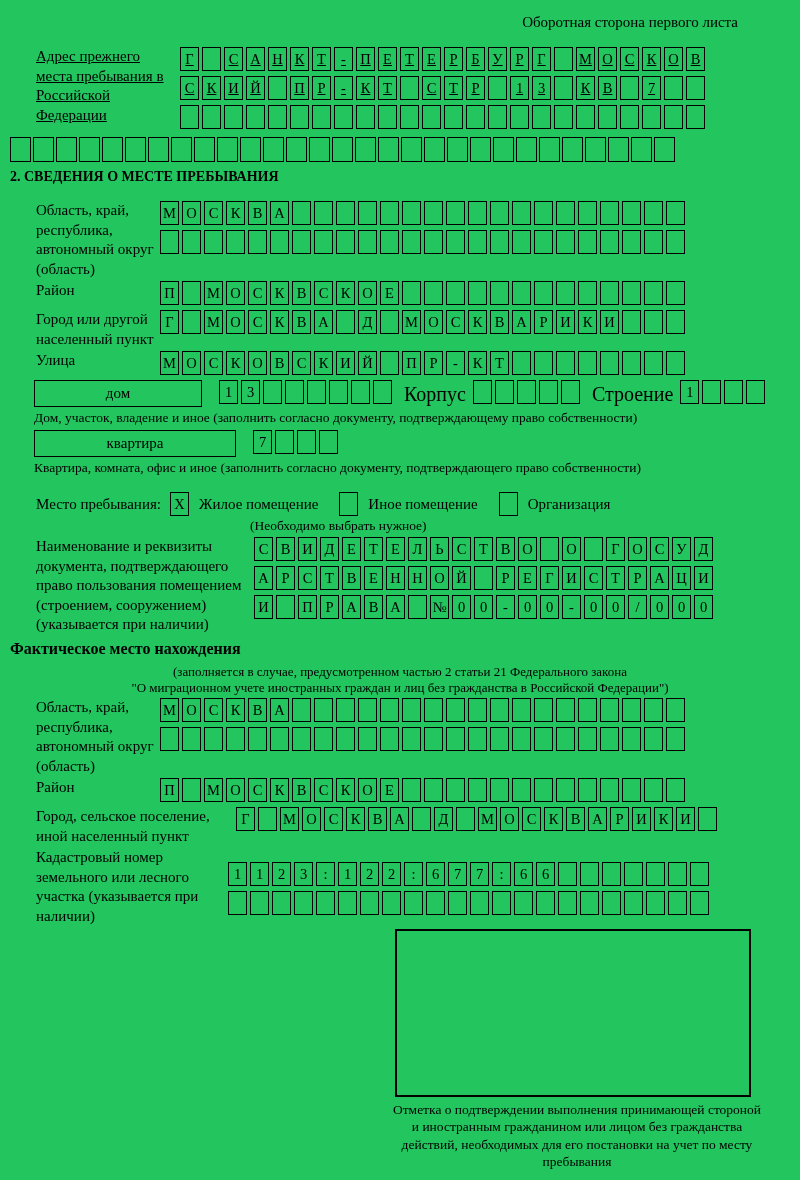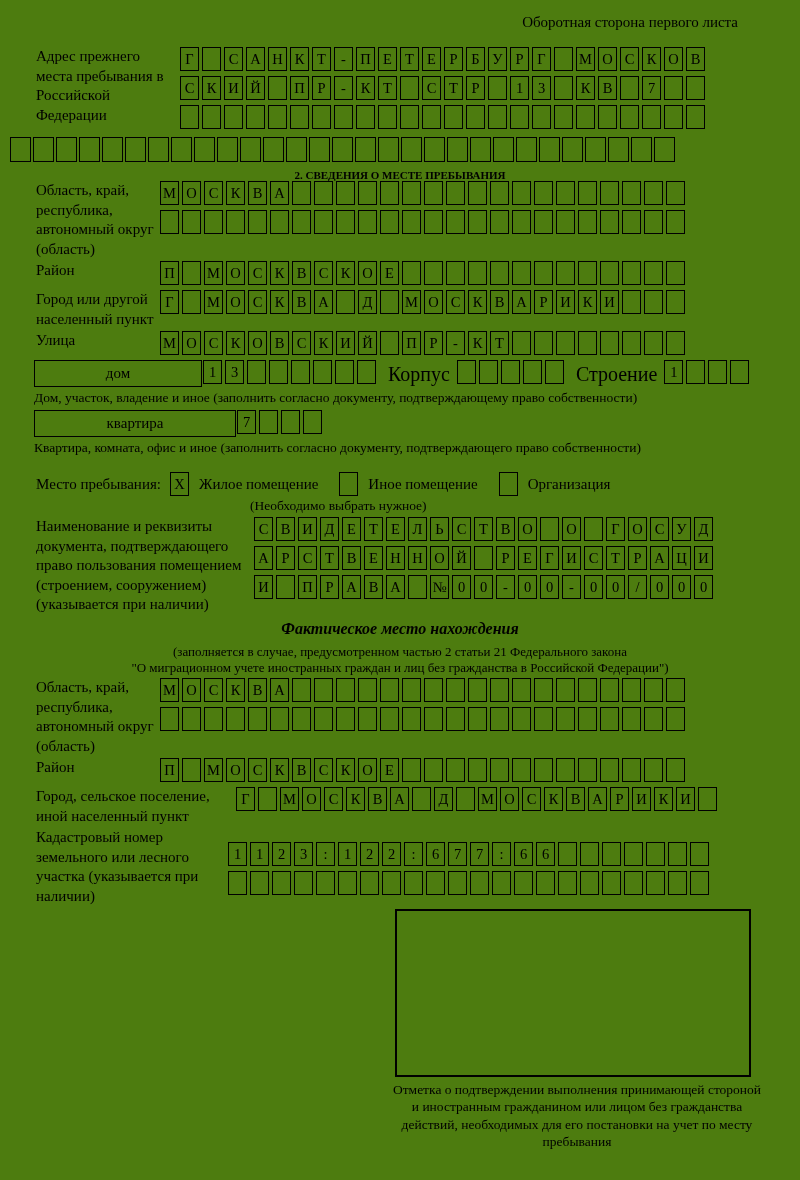--- a/index.html
+++ b/index.html
@@ -2,21 +2,21 @@
 <html><head>
 <meta charset="utf-8">
 <style>
   * { box-sizing: border-box; margin: 0; padding: 0; }
   html, body { background: #ffffff; }
   .page {
     position: relative;
     width: 800px; height: 1180px;
     margin: 0 auto;
     padding: 0 10px;
-    background: #4d7c0f;
+    background: #22c55e;
     color: #000;
     font-family: "Liberation Serif", "DejaVu Serif", serif;
     overflow: hidden;
   }
   .header-note { margin-top: 14px; padding-right: 52px; text-align: right; font-size: 15px; }
 
   .frow { display: flex; align-items: flex-start; }
   .flabel { flex: none; padding-left: 26px; font-size: 15px; line-height: 1.3; }
   .w170 { width: 170px; }
   .w150 { width: 150px; }
@@ -29,31 +29,31 @@
   .box {
     flex: none; display: inline-flex; align-items: center; justify-content: center;
     width: 19px; height: 24px; border: 1.5px solid #000; margin-right: 3px;
     font-size: 14.5px; line-height: 1;
   }
   .full-row { margin-top: 3px; }
   .full-row .box { width: 20.5px; height: 25px; margin-right: 2.5px; }
 
   .caption { text-align: center; font-size: 13px; margin-top: 3px; }
   .cap-left { padding-left: 24px; font-size: 13.5px; margin: 3px 0 4px 0; }
-  .h2 { text-align: center; font-weight: bold; font-size: 11px; margin: 5px 0 0 0; }
-  .h3 { text-align: center; font-weight: bold; font-size: 16px; margin: 5px 0 6px 0; font-style: italic; }
+  .h2 { text-align: left; font-weight: bold; font-size: 14px; margin: 5px 0 16px 0; }
+  .h3 { text-align: left; font-weight: bold; font-size: 16px; margin: 5px 0 6px 0; }
   .note { text-align: center; font-size: 13px; line-height: 1.25; }
 
-  .addr-block { margin-top: 16px; }
+  .addr-block { margin-top: 16px; text-decoration: underline; }
   .mt2 { margin-top: 2px; }
 
   .house-row { display: flex; align-items: flex-start; margin: 2px 0 0 24px; }
   .wide-box {
     flex: none; display: flex; align-items: center; justify-content: center;
-    height: 27px; border: 1.5px solid #000; font-size: 15px; margin-right: 1px;
+    height: 27px; border: 1.5px solid #000; font-size: 15px; margin-right: 17px;
   }
   .dom-box { width: 168px; }
   .kv-box { width: 202px; }
   .inline-lbl { flex: none; font-size: 20px; margin: 3px 7px 0 9px; }
 
   .stay-row { display: flex; align-items: center; padding-left: 26px; margin-top: 16px; font-size: 15px; }
   .stay-row .cb { margin-left: 9px; margin-right: 0; }
   .stay-row .opt { margin-left: 10px; margin-right: 12px; }
   .cap-choose { margin: 2px 0 2px 240px; font-size: 13.5px; }
 

